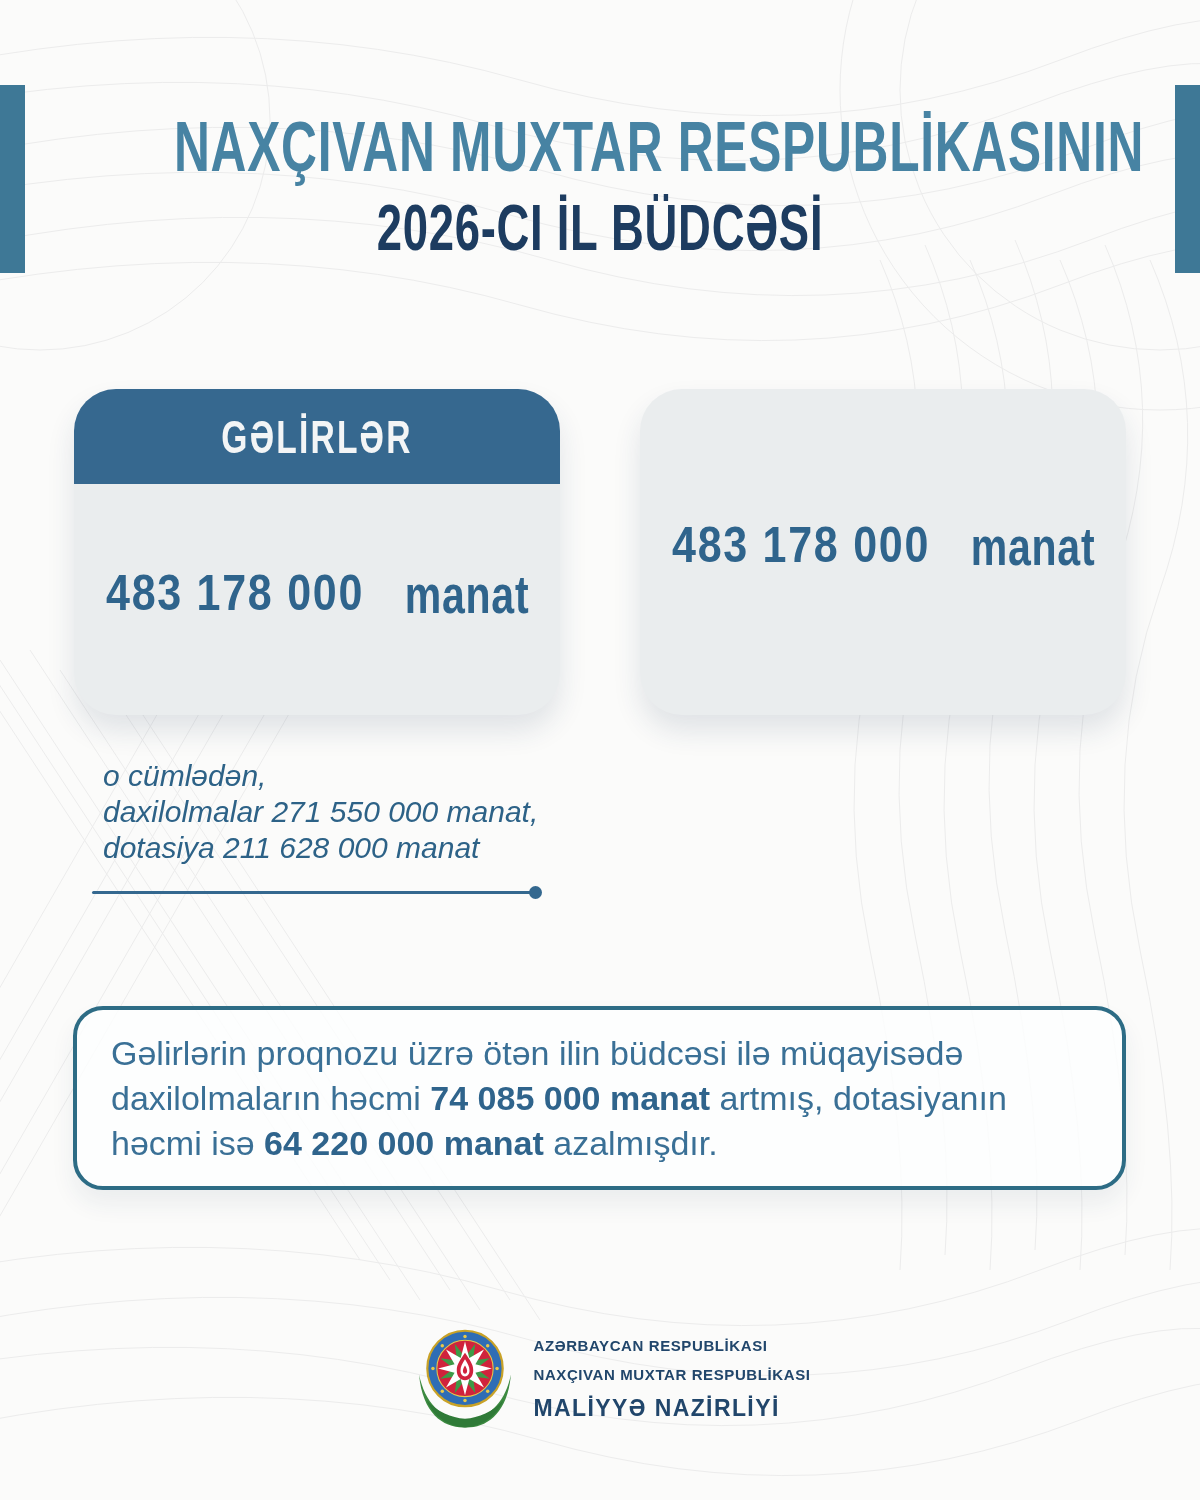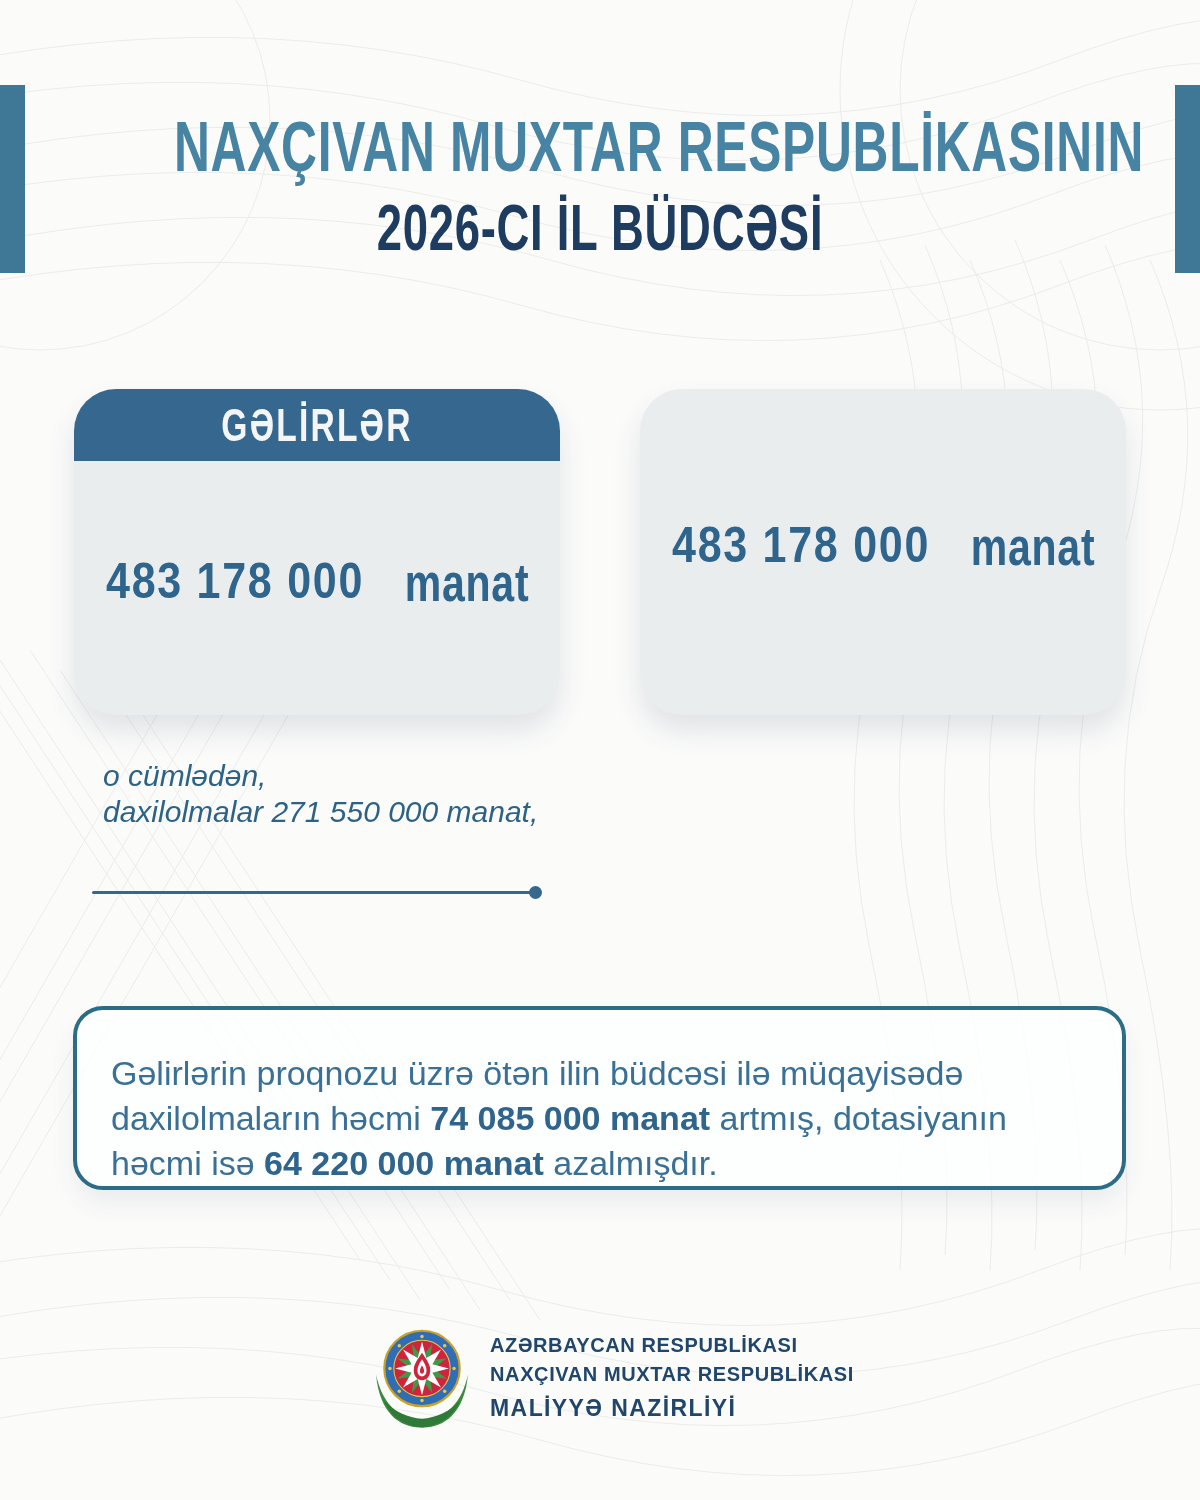--- a/index.html
+++ b/index.html
@@ -20,21 +20,21 @@
     font-weight:800;white-space:nowrap;transform:scaleX(0.71);transform-origin:50% 50%;
   }
   .t1{top:112px;font-size:70px;line-height:70px;color:var(--title1,#4783a3);letter-spacing:1px;}
   .t2{top:196px;font-size:64px;line-height:64px;color:var(--title2,#1d3c60);letter-spacing:1px;}
 
   .cards{position:absolute;top:389px;left:74px;right:74px;display:flex;gap:80px;}
   .card{
     flex:1;height:326px;border-radius:42px;background:var(--cardBody,#eaedee);
     box-shadow:0 16px 28px rgba(30,60,90,.12);overflow:hidden;display:flex;flex-direction:column;
   }
-  .card-header{height:72px;background:var(--cardHeader,#36688f);display:flex;align-items:center;justify-content:center;}
+  .card-header{height:95px;background:var(--cardHeader,#36688f);display:flex;align-items:center;justify-content:center;}
   .card-header span{
     display:inline-block;color:var(--cardHeaderText,#f3f5f6);
     font-size:46px;font-weight:800;letter-spacing:3px;white-space:nowrap;
     transform:scaleX(0.73);
   }
   .card-body{flex:1;display:flex;flex-direction:row;align-items:center;justify-content:center;padding-bottom:14px;}
   .amount{
     font-size:50px;line-height:58px;font-weight:800;color:var(--amount,#2f648c);
     letter-spacing:2px;white-space:nowrap;transform:scaleX(0.86);
   }
@@ -46,34 +46,34 @@
   .breakdown{position:absolute;top:758px;left:103px;color:var(--breakdown,#2d6287);font-size:30px;font-style:italic;}
   .breakdown p{margin:0;line-height:36px;white-space:nowrap;}
   .breakdown b{font-weight:400;}
 
   .divider{position:absolute;top:891px;left:92px;width:443px;height:3px;background:var(--divider,#34688f);border-radius:2px;}
   .divider .dot{position:absolute;right:-7px;top:-5px;width:13px;height:13px;border-radius:50%;background:var(--divider,#34688f);}
 
   .note-box{
     position:absolute;top:1006px;left:73px;right:74px;height:184px;box-sizing:border-box;
     border:4px solid var(--noteBorder,#2d6c85);border-radius:30px;
-    background:rgba(253,254,254,.85);display:flex;align-items:flex-end;
+    background:rgba(253,254,254,.85);display:flex;align-items:center;
     box-shadow:0 14px 24px rgba(30,60,90,.07);
   }
   .note-text{margin:0;padding:0 36px 0 34px;font-size:34px;line-height:45px;color:var(--noteText,#3a7096);}
   .note-text b{font-weight:800;color:var(--noteBold,#2f648c);}
 
   .footer{
     position:absolute;top:1320px;left:0;right:0;
     display:flex;justify-content:center;align-items:center;gap:16px;
     transform:translateX(12px);
   }
   .emblem{width:104px;height:116px;flex:0 0 auto;}
   .footer-text{color:var(--footerText,#21466b);}
-  .ft1,.ft2{font-size:20px;font-weight:700;letter-spacing:.6px;line-height:29px;}
+  .ft1,.ft2{font-size:15px;font-weight:700;letter-spacing:.6px;line-height:29px;}
   .ft3{font-size:23px;font-weight:800;letter-spacing:1.4px;line-height:34px;margin-top:2px;}
 </style>
 </head>
 <body>
 
 <div class="poster">
 
   <svg class="bg" width="1200" height="1500" viewBox="0 0 1200 1500" aria-hidden="true">
     <defs>
       <path id="wA" d="M-80 0 Q 240 -70 520 10 T 1060 -10 T 1340 30"></path>
@@ -137,20 +137,21 @@
       <div class="card-body">
         <div class="amount">483 178 000</div>
         <div class="unit">manat</div>
       </div>
     </div>
   </section>
 
   <section class="breakdown">
     <p><span>o cümlədən,</span></p>
     <p><span>daxilolmalar </span><b>271 550 000 manat,</b></p>
+    <p><span>dotasiya </span><b>211 628 000 manat</b></p>
   </section>
 
   <div class="divider">
     <span class="dot"></span>
   </div>
 
   <section class="note-box">
     <p class="note-text"><span>Gəlirlərin proqnozu üzrə ötən ilin büdcəsi ilə müqayisədə</span><br><span>daxilolmaların həcmi </span><b>74 085 000 manat</b><span> artmış, dotasiyanın</span><br><span>həcmi isə </span><b>64 220 000 manat</b><span> azalmışdır.</span></p>
   </section>
 

